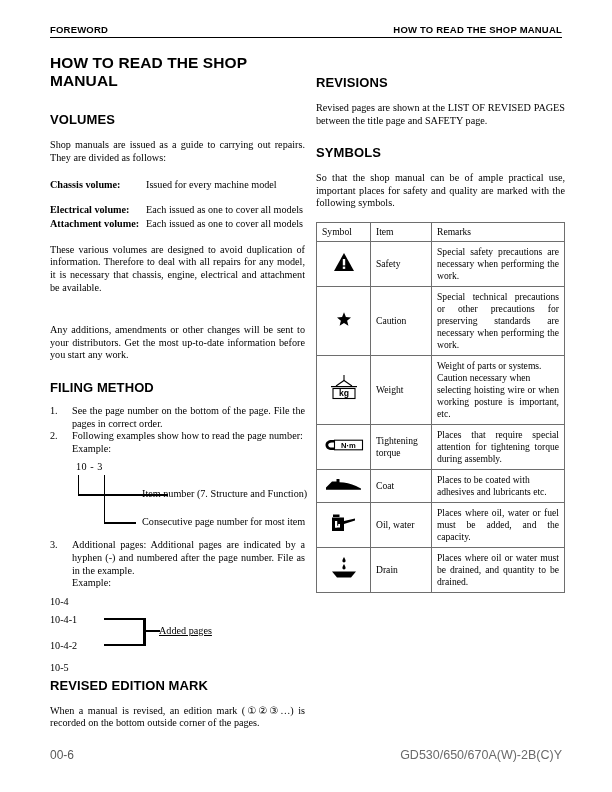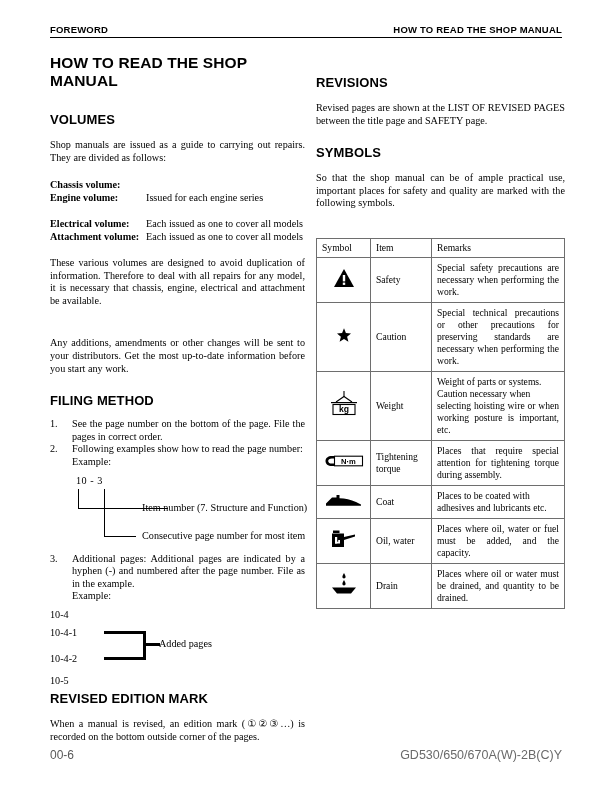--- a/index.html
+++ b/index.html
@@ -216,28 +216,29 @@
     width: 14px;
     height: 2.2px;
     background: #000;
   }
   .d2-txt {
     position: absolute;
     left: 109px;
     top: 31px;
     font-size: 10.2px;
     white-space: nowrap;
+    text-decoration: underline;
   }
 
   
   table.symbols {
     border-collapse: collapse;
     width: 249px;
     table-layout: fixed;
-    margin-top: 28px;
+    margin-top: 12px;
   }
   table.symbols td {
     border: 0.9px solid #6e6e6e;
     font-size: 9.6px;
     line-height: 12px;
     padding: 4px 5px;
     vertical-align: middle;
   }
   table.symbols td.c-sym {
     width: 46px;
@@ -301,24 +302,21 @@
     <div class="sp-22"></div>
 
     <h2 class="head">VOLUMES</h2>
     <div class="sp-12"></div>
     <p class="body">Shop manuals are issued as a guide to carrying out repairs. They are divided as follows:</p>
 
     <div class="sp-14"></div>
 
     <div class="vol-row">
       <span class="vol-term">Chassis volume:</span>
-    </div>
-    <div class="vol-row">
-      <span class="vol-term">Engine volume:</span>
-      <span class="vol-def">Issued for each engine series</span>
+      <span class="vol-def">Issued for every machine model</span>
     </div>
 
     <div class="sp-12"></div>
 
     <div class="vol-row">
       <span class="vol-term">Electrical volume:</span>
       <span class="vol-def">Each issued as one to cover all models</span>
     </div>
     <div class="vol-row">
       <span class="vol-term">Attachment volume:</span>

